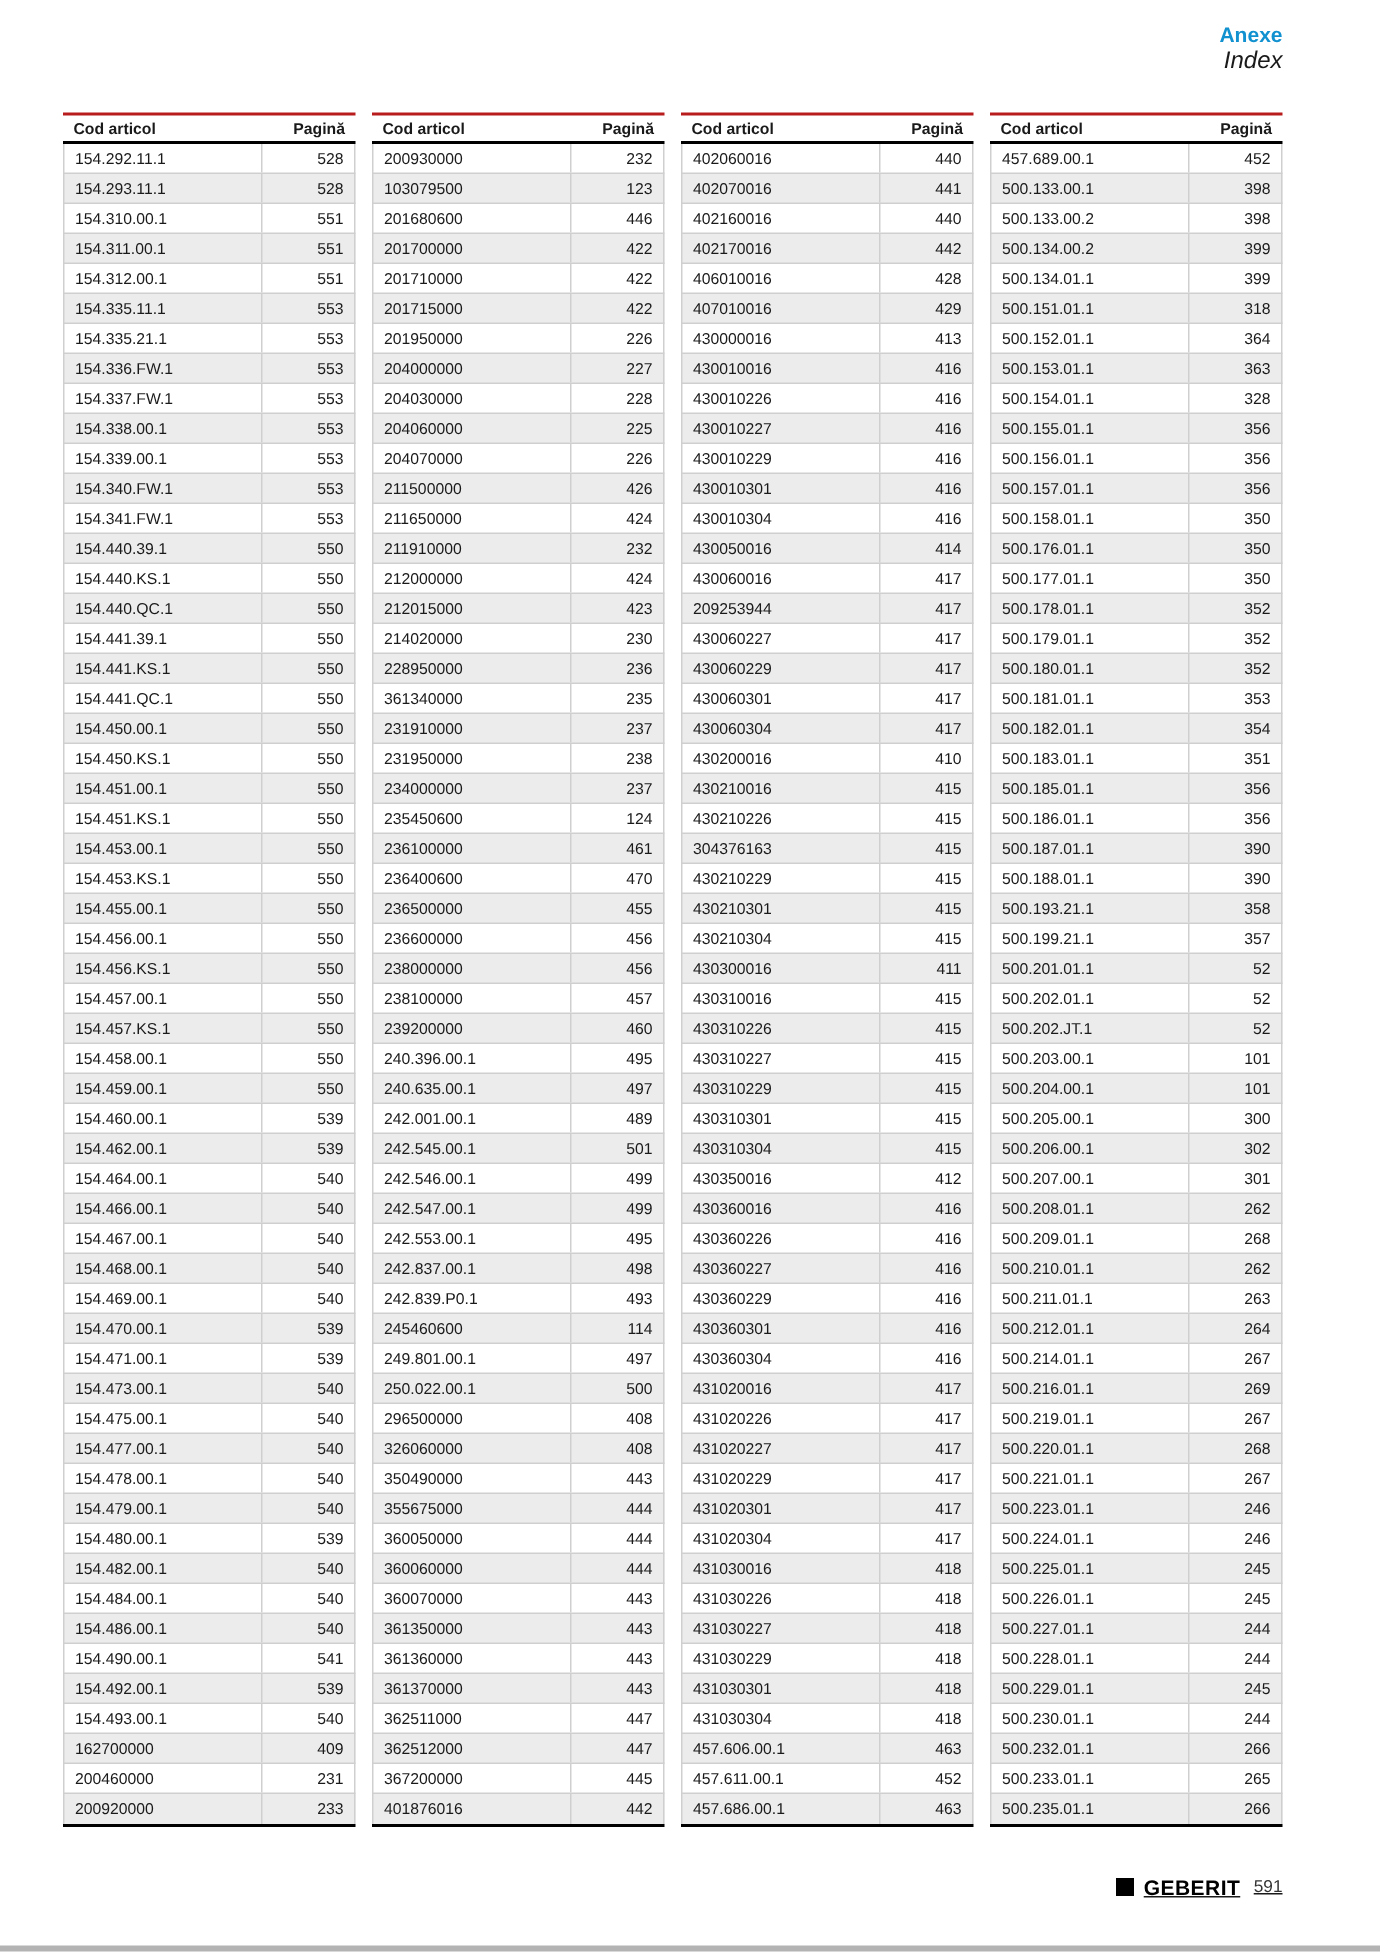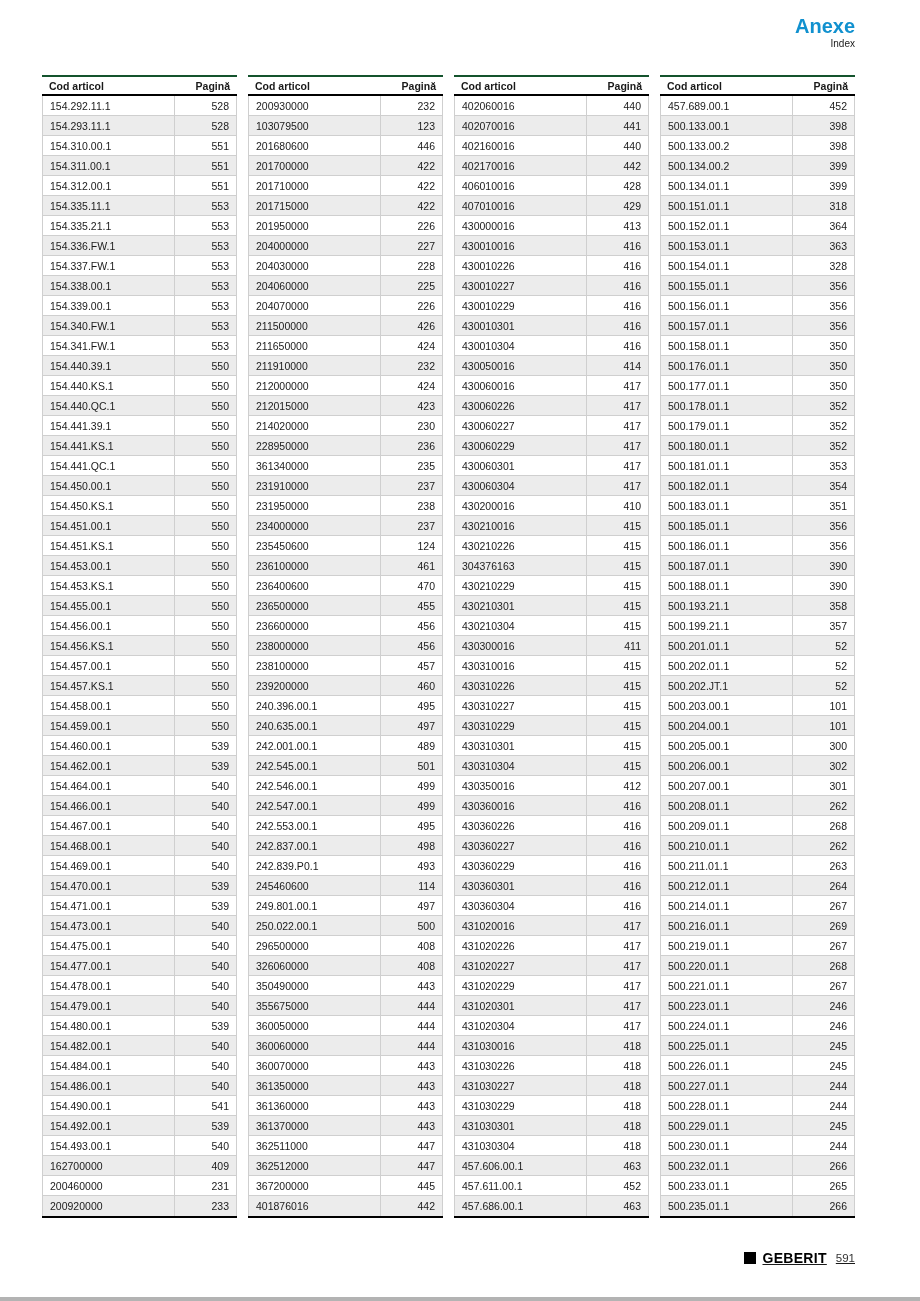--- a/index.html
+++ b/index.html
@@ -2,29 +2,29 @@
 <html><head>
 <meta charset="utf-8">
 <style>
   * { margin:0; padding:0; box-sizing:border-box; }
   html,body { background:#ffffff; }
   body {
     width:920px; height:1301px; position:relative; overflow:hidden;
     font-family:"Liberation Sans", sans-serif; color:#1a1a1a;
   }
   .page-header { position:absolute; top:15px; right:65px; text-align:right; }
-  .title { font-size:20px; font-weight:bold; color:#1191cf; line-height:1.15; }
-  .subtitle { font-size:10px; color:#1a1a1a; line-height:1.2; }
+  .title { font-size:14px; font-weight:bold; color:#1191cf; line-height:1.15; }
+  .subtitle { font-size:16px; color:#1a1a1a; line-height:1.2;font-style:italic; }
 
   .tables { position:absolute; top:75px; left:42px; width:813px; display:flex; gap:11px; }
   .table { flex:1; min-width:0; border-bottom:2px solid #000; }
 
   .thead {
     display:flex; height:21px; align-items:center;
-    border-top:2px solid #14532d; border-bottom:2px solid #000;
+    border-top:2px solid #b91c1c; border-bottom:2px solid #000;
     font-weight:bold; font-size:10.5px; background:#fff;
   }
   .row {
     display:flex; height:20px; align-items:center; font-size:10.5px;
     border-left:1px solid #cfcfcf; border-right:1px solid #cfcfcf;
     border-bottom:1px solid #cfcfcf;
   }
   .tbody .row:nth-child(even) { background:#ececec; }
   .tbody .row:last-child { border-bottom:none; }
 
@@ -575,21 +575,21 @@
         </div>
         <div class="row">
           <div class="cell-code">430050016</div>
           <div class="cell-page">414</div>
         </div>
         <div class="row">
           <div class="cell-code">430060016</div>
           <div class="cell-page">417</div>
         </div>
         <div class="row">
-          <div class="cell-code">430060226</div>
+          <div class="cell-code">209253944</div>
           <div class="cell-page">417</div>
         </div>
         <div class="row">
           <div class="cell-code">430060227</div>
           <div class="cell-page">417</div>
         </div>
         <div class="row">
           <div class="cell-code">430060229</div>
           <div class="cell-page">417</div>
         </div>

